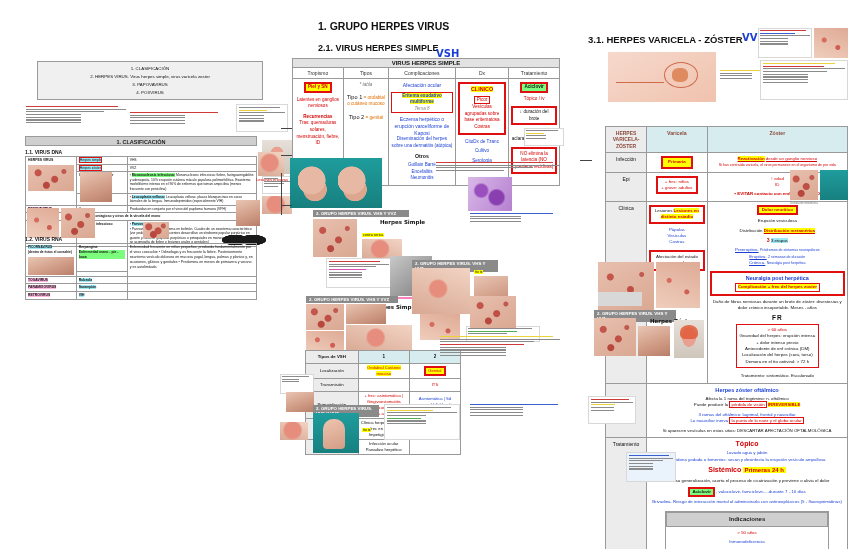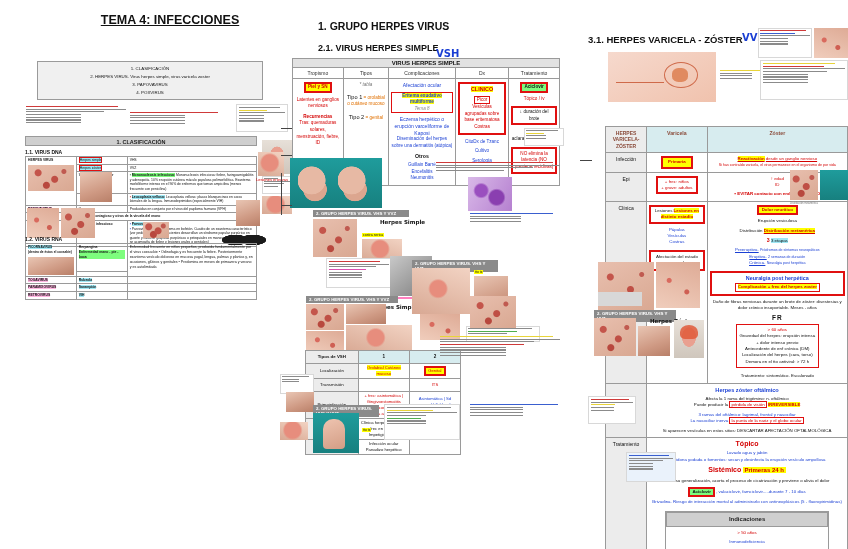--- a/index.html
+++ b/index.html
@@ -140,21 +140,20 @@
   .tiny { font-size:3.6px; line-height:5px; }
 
   .connector { background:#444; }
 </style>
 </head>
 <body>
 
 <div class="page">
 
   <div class="abs maintitle">
-    <div>TEMA 4: INFECCIONES</div>
   </div>
 
   <div class="abs indexbox">
     <div>1. CLASIFICACIÓN</div>
     <div>2. HERPES VIRUS. Virus herpes simple, virus varicela zoster</div>
     <div>3. PAPOVAVIRUS</div>
     <div>4. POXVIRUS</div>
   </div>
 
   <div class="abs faux" style="left:26px; top:106px; width:100px; height:24px;">

